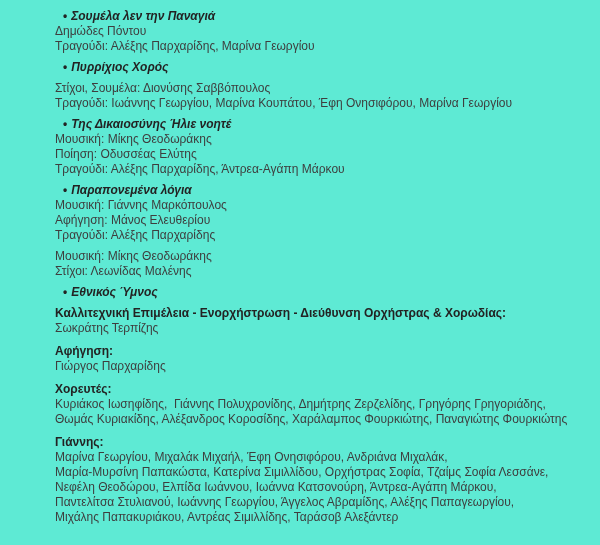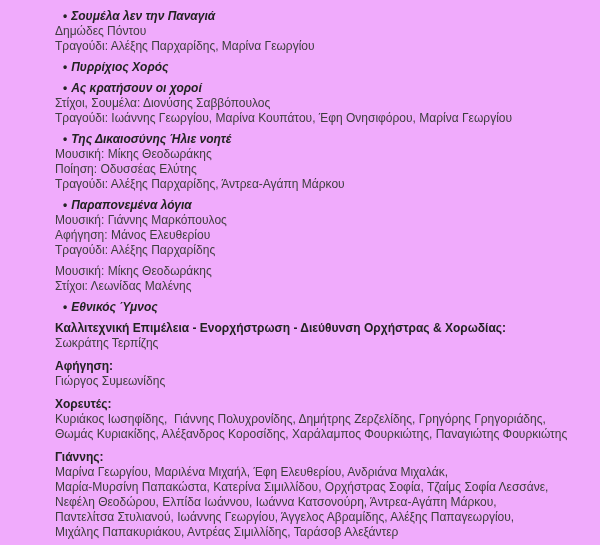--- a/index.html
+++ b/index.html
@@ -3,21 +3,21 @@
 <meta charset="utf-8">
 <style>
   html, body {
     margin: 0;
     padding: 0;
     background: #ffffff;
   }
   .page {
     width: 600px;
     height: 545px;
-    background: #f0abfc;
+    background: #5eead4;
     box-sizing: border-box;
     padding: 9px 20px 0 55px;
     overflow: hidden;
     font-family: "Liberation Sans", "DejaVu Sans", sans-serif;
     font-size: 12px;
     line-height: 15px;
     color: #3e3e3e;
   }
   .song {
     margin: 0 0 6px 0;
@@ -55,21 +55,20 @@
     <div class="song-title"><span class="bullet">•</span><span>Σουμέλα λεν την Παναγιά</span></div>
     <div class="line">Δημώδες Πόντου</div>
     <div class="line">Τραγούδι: Αλέξης Παρχαρίδης, Μαρίνα Γεωργίου</div>
   </div>
 
   <div class="song">
     <div class="song-title"><span class="bullet">•</span><span>Πυρρίχιος Χορός</span></div>
   </div>
 
   <div class="song">
-    <div class="song-title"><span class="bullet">•</span><span>Ας κρατήσουν οι χοροί</span></div>
     <div class="line">Στίχοι, Σουμέλα: Διονύσης Σαββόπουλος</div>
     <div class="line">Τραγούδι: Ιωάννης Γεωργίου, Μαρίνα Κουπάτου, Έφη Ονησιφόρου, Μαρίνα Γεωργίου</div>
   </div>
 
   <div class="song">
     <div class="song-title"><span class="bullet">•</span><span>Της Δικαιοσύνης Ήλιε νοητέ</span></div>
     <div class="line">Μουσική: Μίκης Θεοδωράκης</div>
     <div class="line">Ποίηση: Οδυσσέας Ελύτης</div>
     <div class="line">Τραγούδι: Αλέξης Παρχαρίδης, Άντρεα-Αγάπη Μάρκου</div>
   </div>
@@ -90,31 +89,31 @@
     <div class="song-title"><span class="bullet">•</span><span>Εθνικός Ύμνος</span></div>
   </div>
 
   <div class="credits-block first">
     <div class="credits-heading">Καλλιτεχνική Επιμέλεια - Ενορχήστρωση - Διεύθυνση Ορχήστρας &amp; Χορωδίας:</div>
     <div class="line">Σωκράτης Τερπίζης</div>
   </div>
 
   <div class="credits-block">
     <div class="credits-heading">Αφήγηση:</div>
-    <div class="line">Γιώργος Συμεωνίδης</div>
+    <div class="line">Γιώργος Παρχαρίδης</div>
   </div>
 
   <div class="credits-block">
     <div class="credits-heading">Χορευτές:</div>
     <div class="line">Κυριάκος Ιωσηφίδης,  Γιάννης Πολυχρονίδης, Δημήτρης Ζερζελίδης, Γρηγόρης Γρηγοριάδης,</div>
     <div class="line">Θωμάς Κυριακίδης, Αλέξανδρος Κοροσίδης, Χαράλαμπος Φουρκιώτης, Παναγιώτης Φουρκιώτης</div>
   </div>
 
   <div class="credits-block">
     <div class="credits-heading">Γιάννης:</div>
-    <div class="line">Μαρίνα Γεωργίου, Μαριλένα Μιχαήλ, Έφη Ελευθερίου, Ανδριάνα Μιχαλάκ,</div>
+    <div class="line">Μαρίνα Γεωργίου, Μιχαλάκ Μιχαήλ, Έφη Ονησιφόρου, Ανδριάνα Μιχαλάκ,</div>
     <div class="line">Μαρία-Μυρσίνη Παπακώστα, Κατερίνα Σιμιλλίδου, Ορχήστρας Σοφία, Τζαίμς Σοφία Λεσσάνε,</div>
     <div class="line">Νεφέλη Θεοδώρου, Ελπίδα Ιωάννου, Ιωάννα Κατσονούρη, Άντρεα-Αγάπη Μάρκου,</div>
     <div class="line">Παντελίτσα Στυλιανού, Ιωάννης Γεωργίου, Άγγελος Αβραμίδης, Αλέξης Παπαγεωργίου,</div>
     <div class="line">Μιχάλης Παπακυριάκου, Αντρέας Σιμιλλίδης, Ταράσοβ Αλεξάντερ</div>
   </div>
 
 </div>
 
 </body></html>

